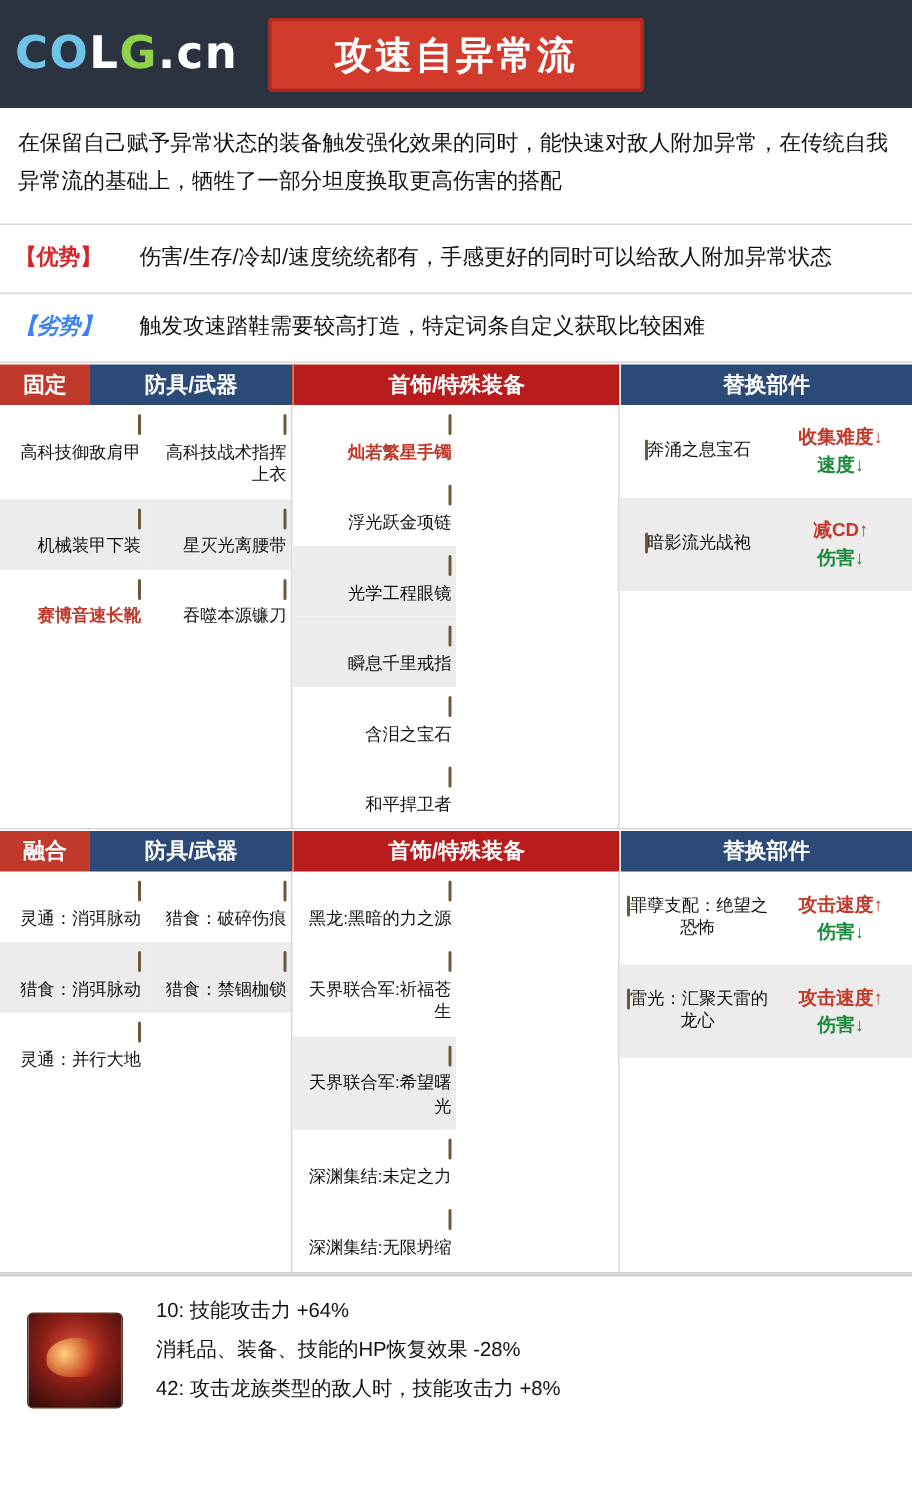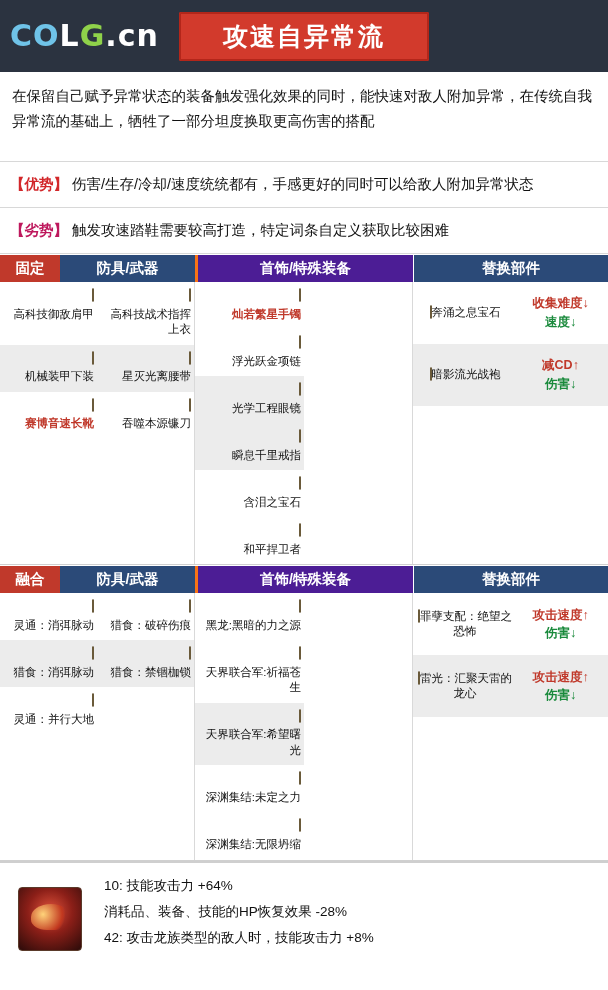--- a/index.html
+++ b/index.html
@@ -39,37 +39,38 @@
     font-size: 25px;
     font-weight: bold;
     padding: 8px 44px;
     letter-spacing: 2px;
     border-radius: 2px;
     box-shadow: 0 0 0 2px #b3261a inset;
   }
 
   
   .intro {
-    padding: 12px 12px 26px 12px;
+    padding: 12px 12px 14px 12px;
     font-size: 14.5px;
     line-height: 1.75;
     color: #111;
     border-bottom: 1px solid #d8d8d8;
   }
   .row-note {
     display: flex;
     align-items: flex-end;
     padding: 11px 10px;
     font-size: 14.5px;
     line-height: 1.6;
     border-bottom: 1px solid #d8d8d8;
+    gap: 21px;
   }
   .tag { font-weight: bold; white-space: nowrap; margin-right: 4px; }
   .tag.good { color: #d2272a; }
-  .tag.bad  { color: #be185d; }
+  .tag.bad  { color: #3b82f6; font-style: italic; }
   .note-text { color: #111; }
 
   
   .sect-bar {
     display: flex;
     height: 28px;
     align-items: stretch;
     font-size: 14.5px;
     font-weight: bold;
     color: #fff;
@@ -80,23 +81,23 @@
     background: #c0392b;
     display: flex; align-items: center; justify-content: center;
   }
   .sect-bar .c-weapon {
     width: 135px;
     background: #2b4a78;
     display: flex; align-items: center; justify-content: center;
   }
   .sect-bar .c-jewel {
     flex: 1;
-    background: #4c1d95;
+    background: #b91c1c;
     display: flex; align-items: center; justify-content: center;
-    border-left: 3px solid #f97316;
+    border-left: 1px solid #f97316;
   }
   .sect-bar .c-swap {
     width: 195px;
     background: #2b4a78;
     display: flex; align-items: center; justify-content: center;
     border-left: 1px solid #fff;
   }
 
   
   .sect-body { display: flex; border-bottom: 1px solid #d0d0d0; }

